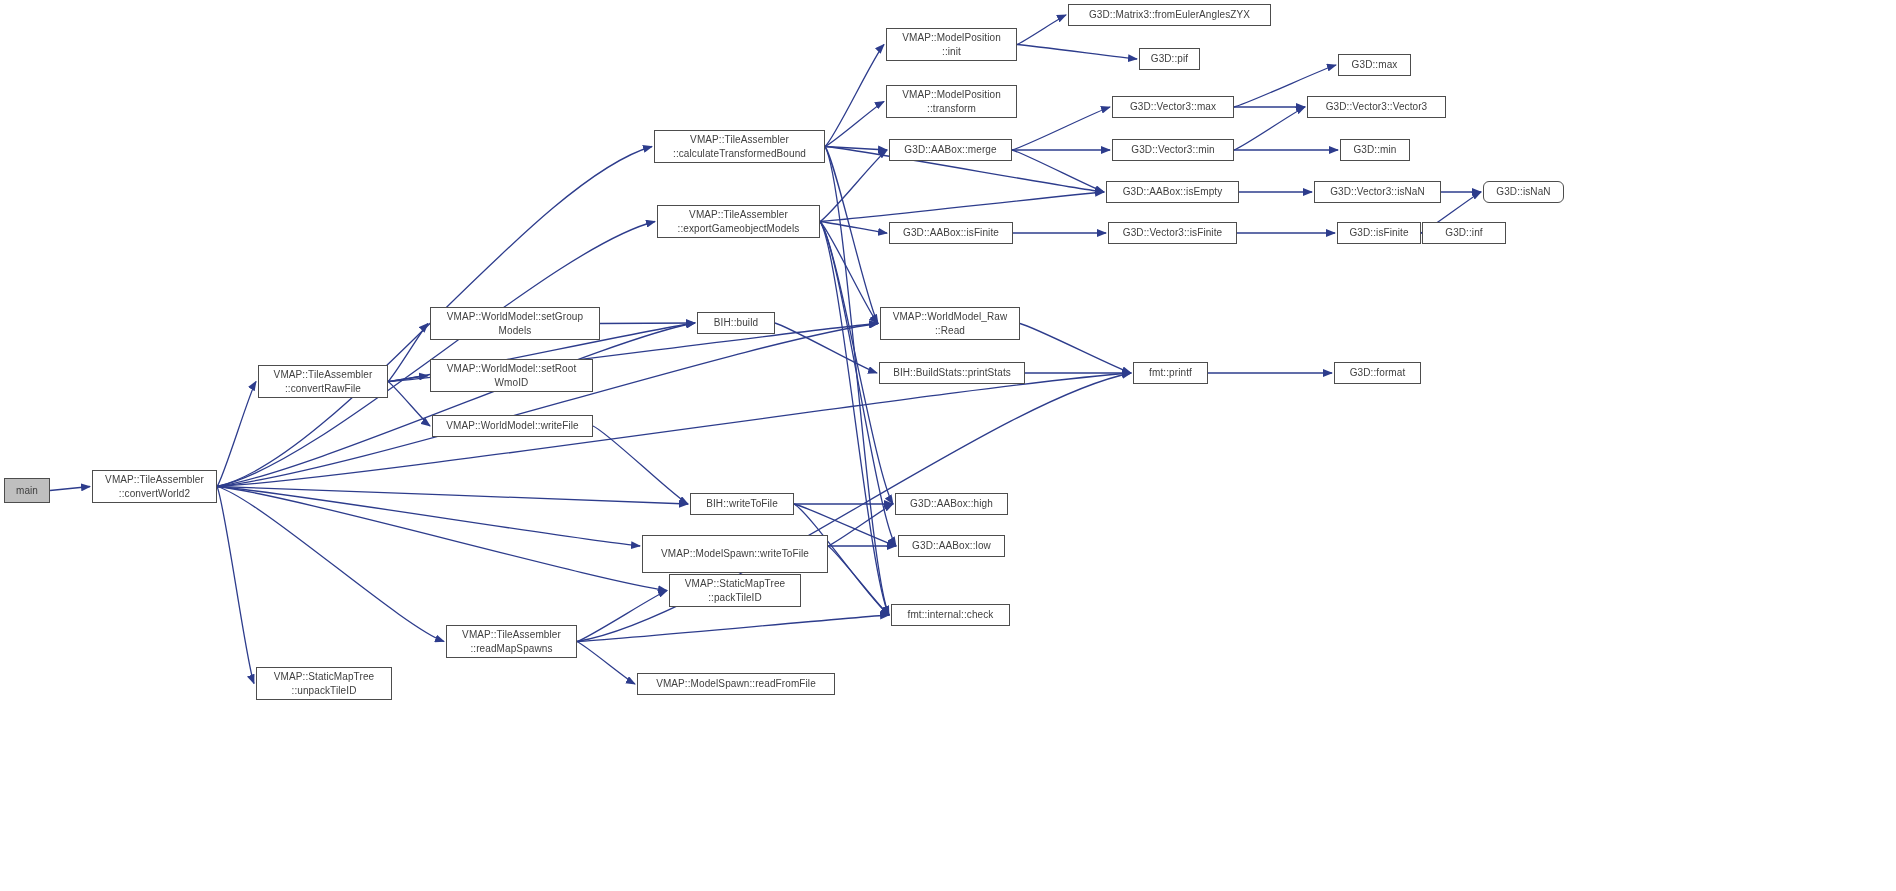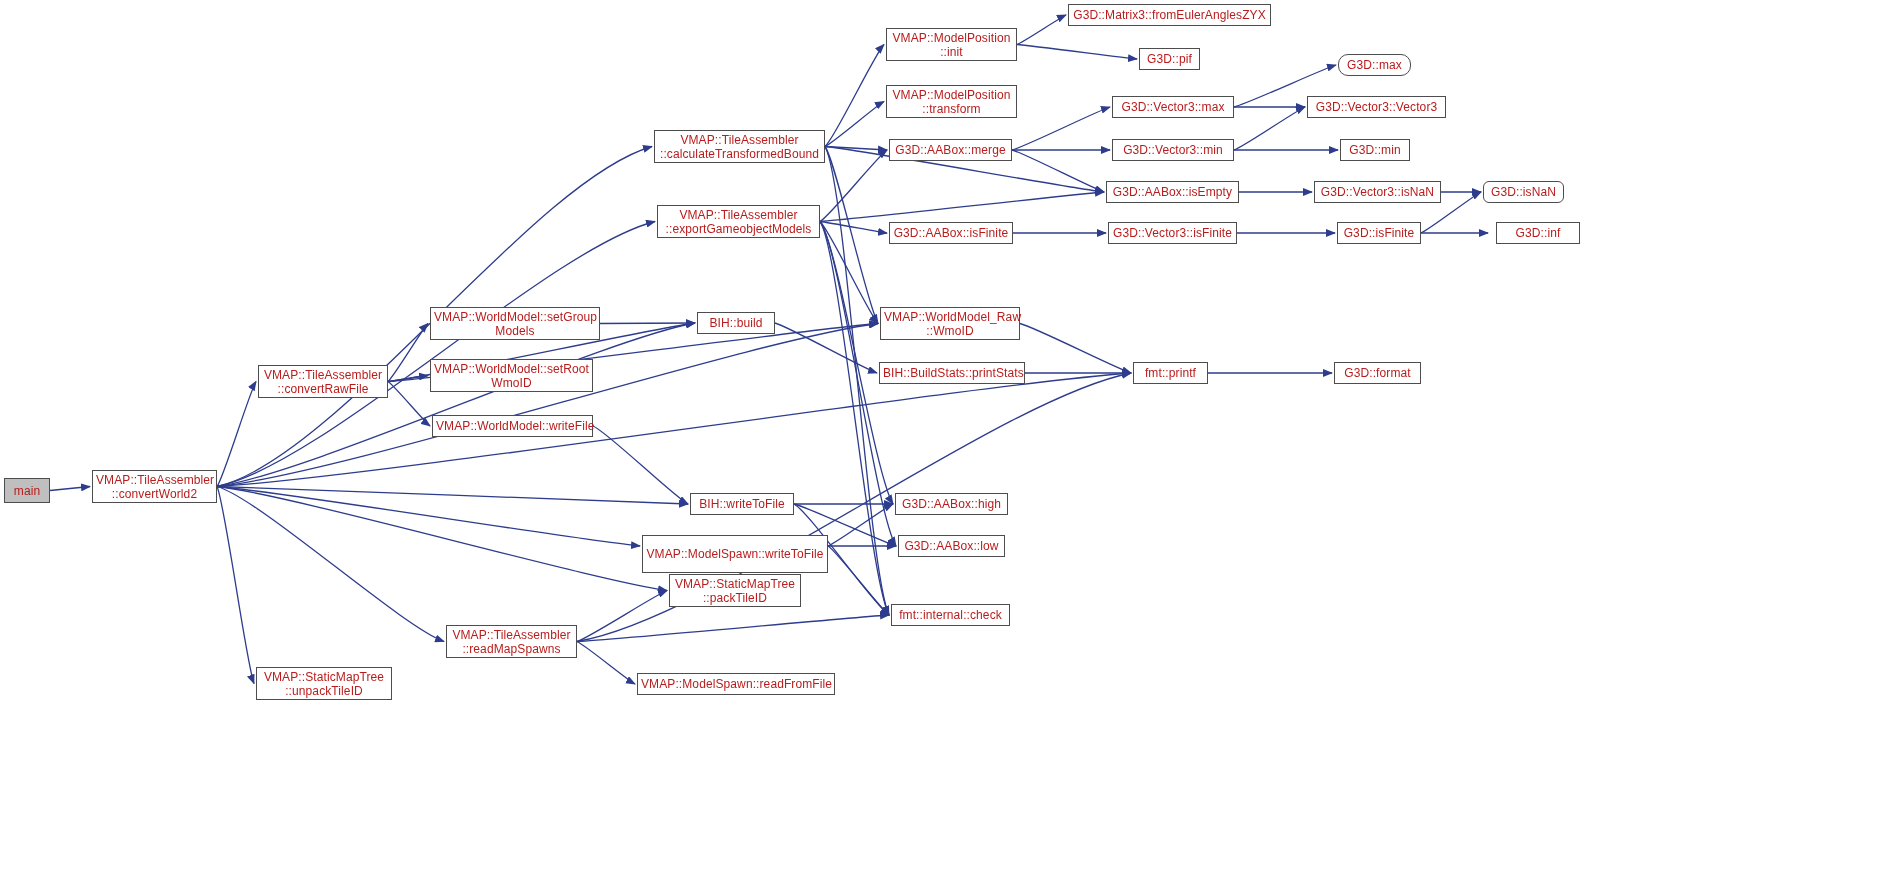--- a/index.html
+++ b/index.html
@@ -21,26 +21,26 @@
     top: 0;
     width: 1896px;
     height: 891px;
     pointer-events: none;
   }
   .node {
     position: absolute;
     box-sizing: border-box;
     border: 1px solid #4d4d4d;
     background: #ffffff;
-    color: #b91c1c;
+    color: #404040;
     display: flex;
     align-items: center;
     justify-content: center;
     text-align: center;
-    font-size: 12px;
+    font-size: 10px;
     line-height: 14px;
     letter-spacing: 0.1px;
     white-space: pre-line;
     cursor: pointer;
   }
   .node.root {
     background: #bfbfbf;
     border-color: #4d4d4d;
   }
   .node-label {
@@ -141,35 +141,35 @@
       <div class="node" style="left: 886px; top: 85px; width: 131px; height: 33px;"><span class="node-label">VMAP::ModelPosition
 ::transform</span></div>
       <div class="node" style="left: 1068px; top: 4px; width: 203px; height: 22px;"><span class="node-label">G3D::Matrix3::fromEulerAnglesZYX</span></div>
       <div class="node" style="left: 1139px; top: 48px; width: 61px; height: 22px;"><span class="node-label">G3D::pif</span></div>
       <div class="node" style="left: 889px; top: 139px; width: 123px; height: 22px;"><span class="node-label">G3D::AABox::merge</span></div>
       <div class="node" style="left: 1112px; top: 96px; width: 122px; height: 22px;"><span class="node-label">G3D::Vector3::max</span></div>
       <div class="node" style="left: 1112px; top: 139px; width: 122px; height: 22px; text-align: center;"><span class="node-label">G3D::Vector3::min</span></div>
       <div class="node" style="left: 1106px; top: 181px; width: 133px; height: 22px;"><span class="node-label">G3D::AABox::isEmpty</span></div>
       <div class="node" style="left: 889px; top: 222px; width: 124px; height: 22px;"><span class="node-label">G3D::AABox::isFinite</span></div>
       <div class="node" style="left: 1108px; top: 222px; width: 129px; height: 22px;"><span class="node-label">G3D::Vector3::isFinite</span></div>
-      <div class="node" style="left: 1338px; top: 54px; width: 73px; height: 22px; border-radius: 10px;"><span class="node-label">G3D::max</span></div>
+      <div class="node" style="left: 1338px; top: 54px; width: 73px; height: 22px;"><span class="node-label">G3D::max</span></div>
       <div class="node" style="left: 1307px; top: 96px; width: 139px; height: 22px;"><span class="node-label">G3D::Vector3::Vector3</span></div>
       <div class="node" style="left: 1340px; top: 139px; width: 70px; height: 22px;"><span class="node-label">G3D::min</span></div>
       <div class="node" style="left: 1314px; top: 181px; width: 127px; height: 22px;"><span class="node-label">G3D::Vector3::isNaN</span></div>
       <div class="node" style="left: 1337px; top: 222px; width: 84px; height: 22px;"><span class="node-label">G3D::isFinite</span></div>
       <div class="node" style="left: 1483px; top: 181px; width: 81px; height: 22px; border-radius: 6px;"><span class="node-label">G3D::isNaN</span></div>
-      <div class="node" style="left: 1496px; top: 222px; width: 84px; height: 22px;"><span class="node-label">G3D::inf</span></div>
+      <div class="node" style="left: 1422px; top: 222px; width: 84px; height: 22px;"><span class="node-label">G3D::inf</span></div>
       <div class="node" style="left: 430px; top: 307px; width: 170px; height: 33px;"><span class="node-label">VMAP::WorldModel::setGroup
 Models</span></div>
       <div class="node" style="left: 430px; top: 359px; width: 163px; height: 33px;"><span class="node-label">VMAP::WorldModel::setRoot
 WmoID</span></div>
       <div class="node" style="left: 432px; top: 415px; width: 161px; height: 22px;"><span class="node-label">VMAP::WorldModel::writeFile</span></div>
       <div class="node" style="left: 697px; top: 312px; width: 78px; height: 22px;"><span class="node-label">BIH::build</span></div>
       <div class="node" style="left: 880px; top: 307px; width: 140px; height: 33px;"><span class="node-label">VMAP::WorldModel_Raw
-::WmoID</span></div>
+::Read</span></div>
       <div class="node" style="left: 879px; top: 362px; width: 146px; height: 22px;"><span class="node-label">BIH::BuildStats::printStats</span></div>
       <div class="node" style="left: 1133px; top: 362px; width: 75px; height: 22px;"><span class="node-label">fmt::printf</span></div>
       <div class="node" style="left: 1334px; top: 362px; width: 87px; height: 22px;"><span class="node-label">G3D::format</span></div>
       <div class="node" style="left: 690px; top: 493px; width: 104px; height: 22px;"><span class="node-label">BIH::writeToFile</span></div>
       <div class="node" style="left: 895px; top: 493px; width: 113px; height: 22px;"><span class="node-label">G3D::AABox::high</span></div>
       <div class="node" style="left: 642px; top: 535px; width: 186px; height: 38px;"><span class="node-label">VMAP::ModelSpawn::writeToFile</span></div>
       <div class="node" style="left: 898px; top: 535px; width: 107px; height: 22px;"><span class="node-label">G3D::AABox::low</span></div>
       <div class="node" style="left: 669px; top: 574px; width: 132px; height: 33px;"><span class="node-label">VMAP::StaticMapTree
 ::packTileID</span></div>
       <div class="node" style="left: 891px; top: 604px; width: 119px; height: 22px;"><span class="node-label">fmt::internal::check</span></div>

